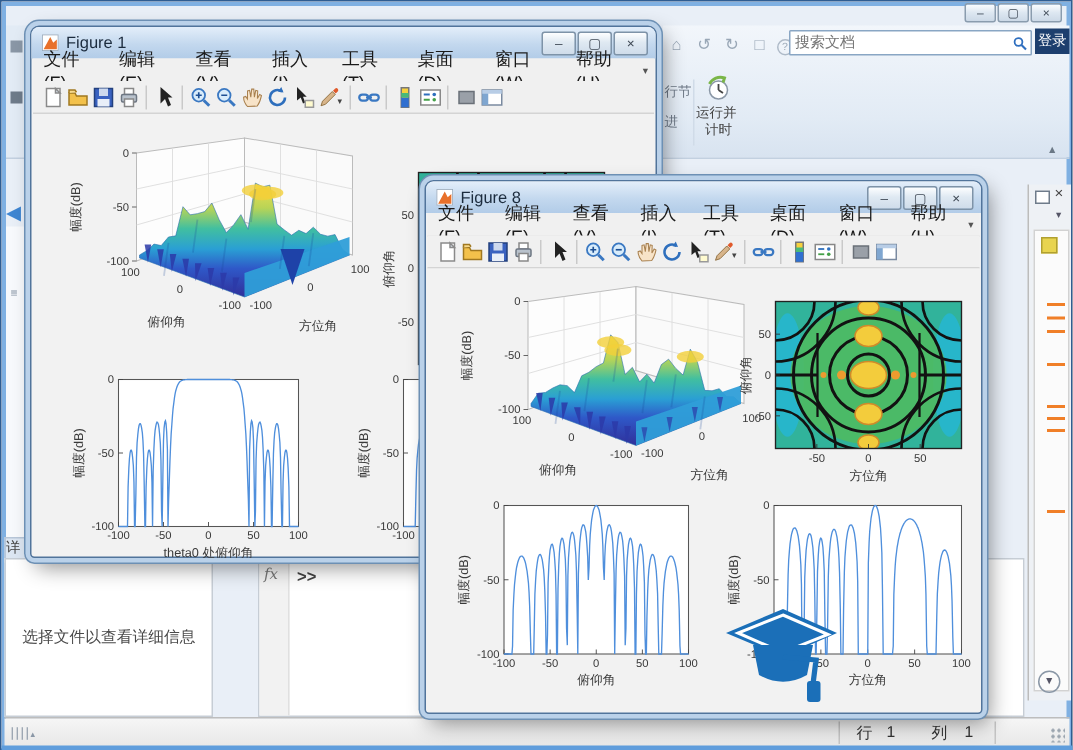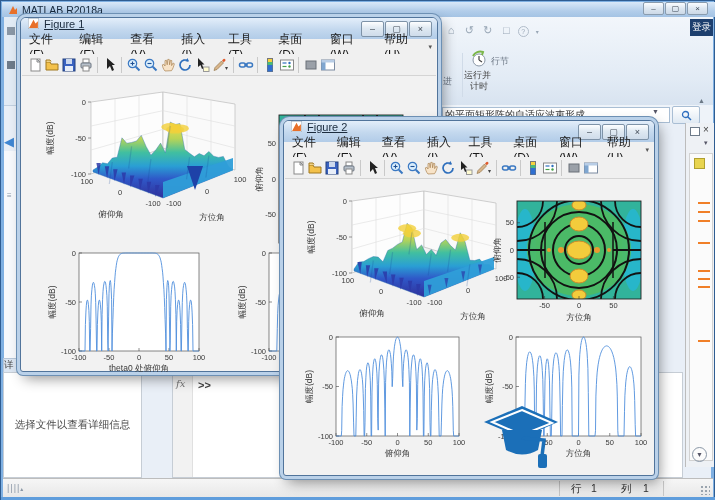--- a/index.html
+++ b/index.html
@@ -51,21 +51,21 @@
              font-size:10.5px;color:#333;}
   #bottomedge{left:0;top:496px;width:715px;height:4px;background:#5f9ddc;}
   .vsep{width:1px;background:#c6c6c6;top:2px;height:15px;}
   .grip{width:10px;height:10px;background-image:radial-gradient(#9aa4ae 1px,transparent 1.2px);
         background-size:4px 4px;}
   
   .figwin{background:#f2f2f2;border:1px solid #51749b;border-radius:6px 6px 3px 3px;box-sizing:border-box;
           box-shadow:0 0 0 3px #bad1e9,0 0 0 4px #6d90b4,4px 6px 14px rgba(0,0,0,.45);}
   .figtitle{position:absolute;left:0;top:0;right:0;height:21px;border-radius:5px 5px 0 0;
             background:linear-gradient(#e3eefa,#c3d8ee 55%,#b2cce8);
-            display:flex;align-items:flex-start;font-size:11px;color:#1c2c3e;text-decoration:underline;}
+            display:flex;align-items:center;font-size:11px;color:#1c2c3e;}
   .figtitle .ficon{margin:0 5px 0 7px;display:inline-flex;}
   .wbtns{position:absolute;right:5px;top:3px;display:flex;}
   .wb{width:21px;height:14px;border:1px solid #7e93a8;border-radius:2px;margin-left:1px;
       background:linear-gradient(#fdfeff,#dfe9f2 45%,#cfdcea);
       display:inline-flex;align-items:center;justify-content:center;
       font-size:9px;line-height:9px;color:#404a56;}
   .figmenu{position:absolute;left:1px;right:1px;top:21px;height:15px;background:#f0f0f0;
            border-bottom:1px solid #dcdcdc;display:flex;align-items:center;}
   .figmenu .mi{padding:0 7px;font-size:12px;color:#1a1a1a;}
   .figmenu .chev{margin-left:auto;margin-right:4px;font-size:7px;color:#555;}
@@ -83,28 +83,20 @@
            text-shadow:-1px -1px 0 #fff,1px -1px 0 #fff,-1px 1px 0 #fff,1px 1px 0 #fff,2px 3px 2px rgba(0,0,0,.25);}
   #wmsite{left:72px;top:44px;font-size:21px;font-weight:bold;color:#9b9b9b;letter-spacing:1px;
           text-shadow:-1px -1px 0 #fff,1px -1px 0 #fff,-1px 1px 0 #fff,1px 1px 0 #fff,2px 2px 2px rgba(0,0,0,.2);}
 </style>
 </head>
 <body>
 
 <div id="stage">
 
   <div id="mainwin" class="a">
-    <div id="maintitle" class="a">
-      <span style="margin-left:6px;display:inline-flex;">
-        <svg width="10" height="10" viewBox="0 0 10 10">
-            <path d="M1 9 L5 1 L7 5 L9 3 L9 9 Z" fill="#e8702a"></path>
-          </svg>
-      </span>
-      <span class="ttl">MATLAB R2018a</span>
-    </div>
     <div id="mainbtns" class="a">
       <span class="mwb">–</span>
       <span class="mwb">▢</span>
       <span class="mwb">×</span>
     </div>
 
     <div class="a" style="left:3px;top:16px;width:15px;height:88px;background:#e2ebf5;border-bottom:1px solid #c2d0e0;">
       <span class="a" style="left:3px;top:10px;width:8px;height:8px;background:#8a97a6;"></span>
       <span class="a" style="left:3px;top:44px;width:8px;height:8px;background:#6e7b8a;"></span>
     </div>
@@ -115,46 +107,45 @@
 
     <div id="ribbon" class="a">
       <div class="a" style="left:2px;top:3px;">
         <span class="qicon">⌂</span>
         <span class="qicon">↺</span>
         <span class="qicon">↻</span>
         <span class="qicon">□</span>
         <span class="qicon" style="border:1px solid #9aa8b8;border-radius:50%;width:9px;height:9px;font-size:7px;line-height:9px;">?</span>
         <span class="qicon" style="font-size:6px;width:8px;">▾</span>
       </div>
+      <div id="searchbox" class="a">
+        <input placeholder="搜索文档" style="">
+        <span style="margin-right:2px;display:inline-flex;">
+          <svg width="10" height="10" viewBox="0 0 10 10">
+              <circle cx="4" cy="4" r="2.6" fill="none" stroke="#2f6fbf" stroke-width="1.2"></circle>
+              <path d="M6 6l3 3" stroke="#2f6fbf" stroke-width="1.4"></path>
+            </svg>
+        </span>
+      </div>
       <div id="loginbtn" class="a">登录</div>
-      <span class="a ribtxt" style="left:1px;top:38px;padding-left:48px;">行节</span>
+      <span class="a ribtxt" style="left:1px;top:38px;">行节</span>
       <span class="a ribtxt" style="left:1px;top:58px;">进</span>
       <span class="a" style="left:28px;top:33px;display:inline-flex;">
         <svg width="18" height="18" viewBox="0 0 18 18">
           <circle cx="9" cy="10" r="6" fill="#fff" stroke="#8a97a6"></circle>
           <path d="M9 10V6M9 10l3 2" stroke="#444" stroke-width="1.2"></path>
           <path d="M3 6A8 8 0 0 1 13 2l-1 3" fill="none" stroke="#7ab648" stroke-width="2"></path>
         </svg>
       </span>
       <span class="a ribtxt" style="left:22px;top:52px;color:#444;">运行并</span>
       <span class="a ribtxt" style="left:28px;top:63px;color:#444;">计时</span>
       <span class="a" style="right:8px;bottom:1px;font-size:7px;color:#6b7886;">▲</span>
       <div class="a vsep" style="left:20px;top:36px;height:44px;background:#d0dbe8;"></div>
     </div>
 
-    <div id="addrrow" class="a">
-      <input id="addrinput" class="a" readonly="" value="的平面矩形阵的自适应波束形成" style="">
-      <span id="addrdrop" class="a">▼</span>
-      <div id="addrsearchbtn" class="a">
-        <svg width="11" height="11" viewBox="0 0 11 11">
-            <circle cx="4.5" cy="4.5" r="3" fill="none" stroke="#2f6fbf" stroke-width="1.3"></circle>
-            <path d="M7 7l3 3" stroke="#2f6fbf" stroke-width="1.5"></path>
-          </svg>
-      </div>
-    </div>
 
     <div id="editstrip" class="a">
       <span class="a" style="left:4px;top:4px;width:8px;height:7px;border:1px solid #6e7b8a;background:#fff;"></span>
       <span class="a" style="left:17px;top:1px;font-size:10px;color:#444;">×</span>
       <span class="a" style="left:18px;top:16px;font-size:7px;color:#556;">▾</span>
       <div class="a" style="left:3px;top:30px;width:22px;height:306px;background:#fbfbfb;border:1px solid #d2d2d2;">
         <span class="a" style="left:4px;top:4px;width:9px;height:9px;background:#e8d44f;border:1px solid #b0a030;"></span>
         <span class="a orangedash" style="top:48px;"></span>
         <span class="a orangedash" style="top:57px;"></span>
         <span class="a orangedash" style="top:66px;"></span>
@@ -481,21 +472,21 @@
     </div>
 
   <div class="figwin a" id="fig2" style="left:283px;top:120px;width:372px;height:356px;z-index:20;">
     <div class="figtitle">
       <span class="ficon">
         <svg width="11" height="11" viewBox="0 0 10 10">
             <rect width="10" height="10" fill="#fff" stroke="#9ab"></rect>
             <path d="M1 9 L5 1.5 L6.8 5 L9 3 L9 9 Z" fill="#e8702a"></path>
           </svg>
       </span>
-      <span>Figure 2</span>
+      <span>Figure 8</span>
       <span class="wbtns">
         <span class="wb">–</span>
         <span class="wb">▢</span>
         <span class="wb">×</span>
       </span>
     </div>
     <div class="figmenu">
         <span class="mi">文件(F)</span>
         <span class="mi">编辑(E)</span>
         <span class="mi">查看(V)</span>

